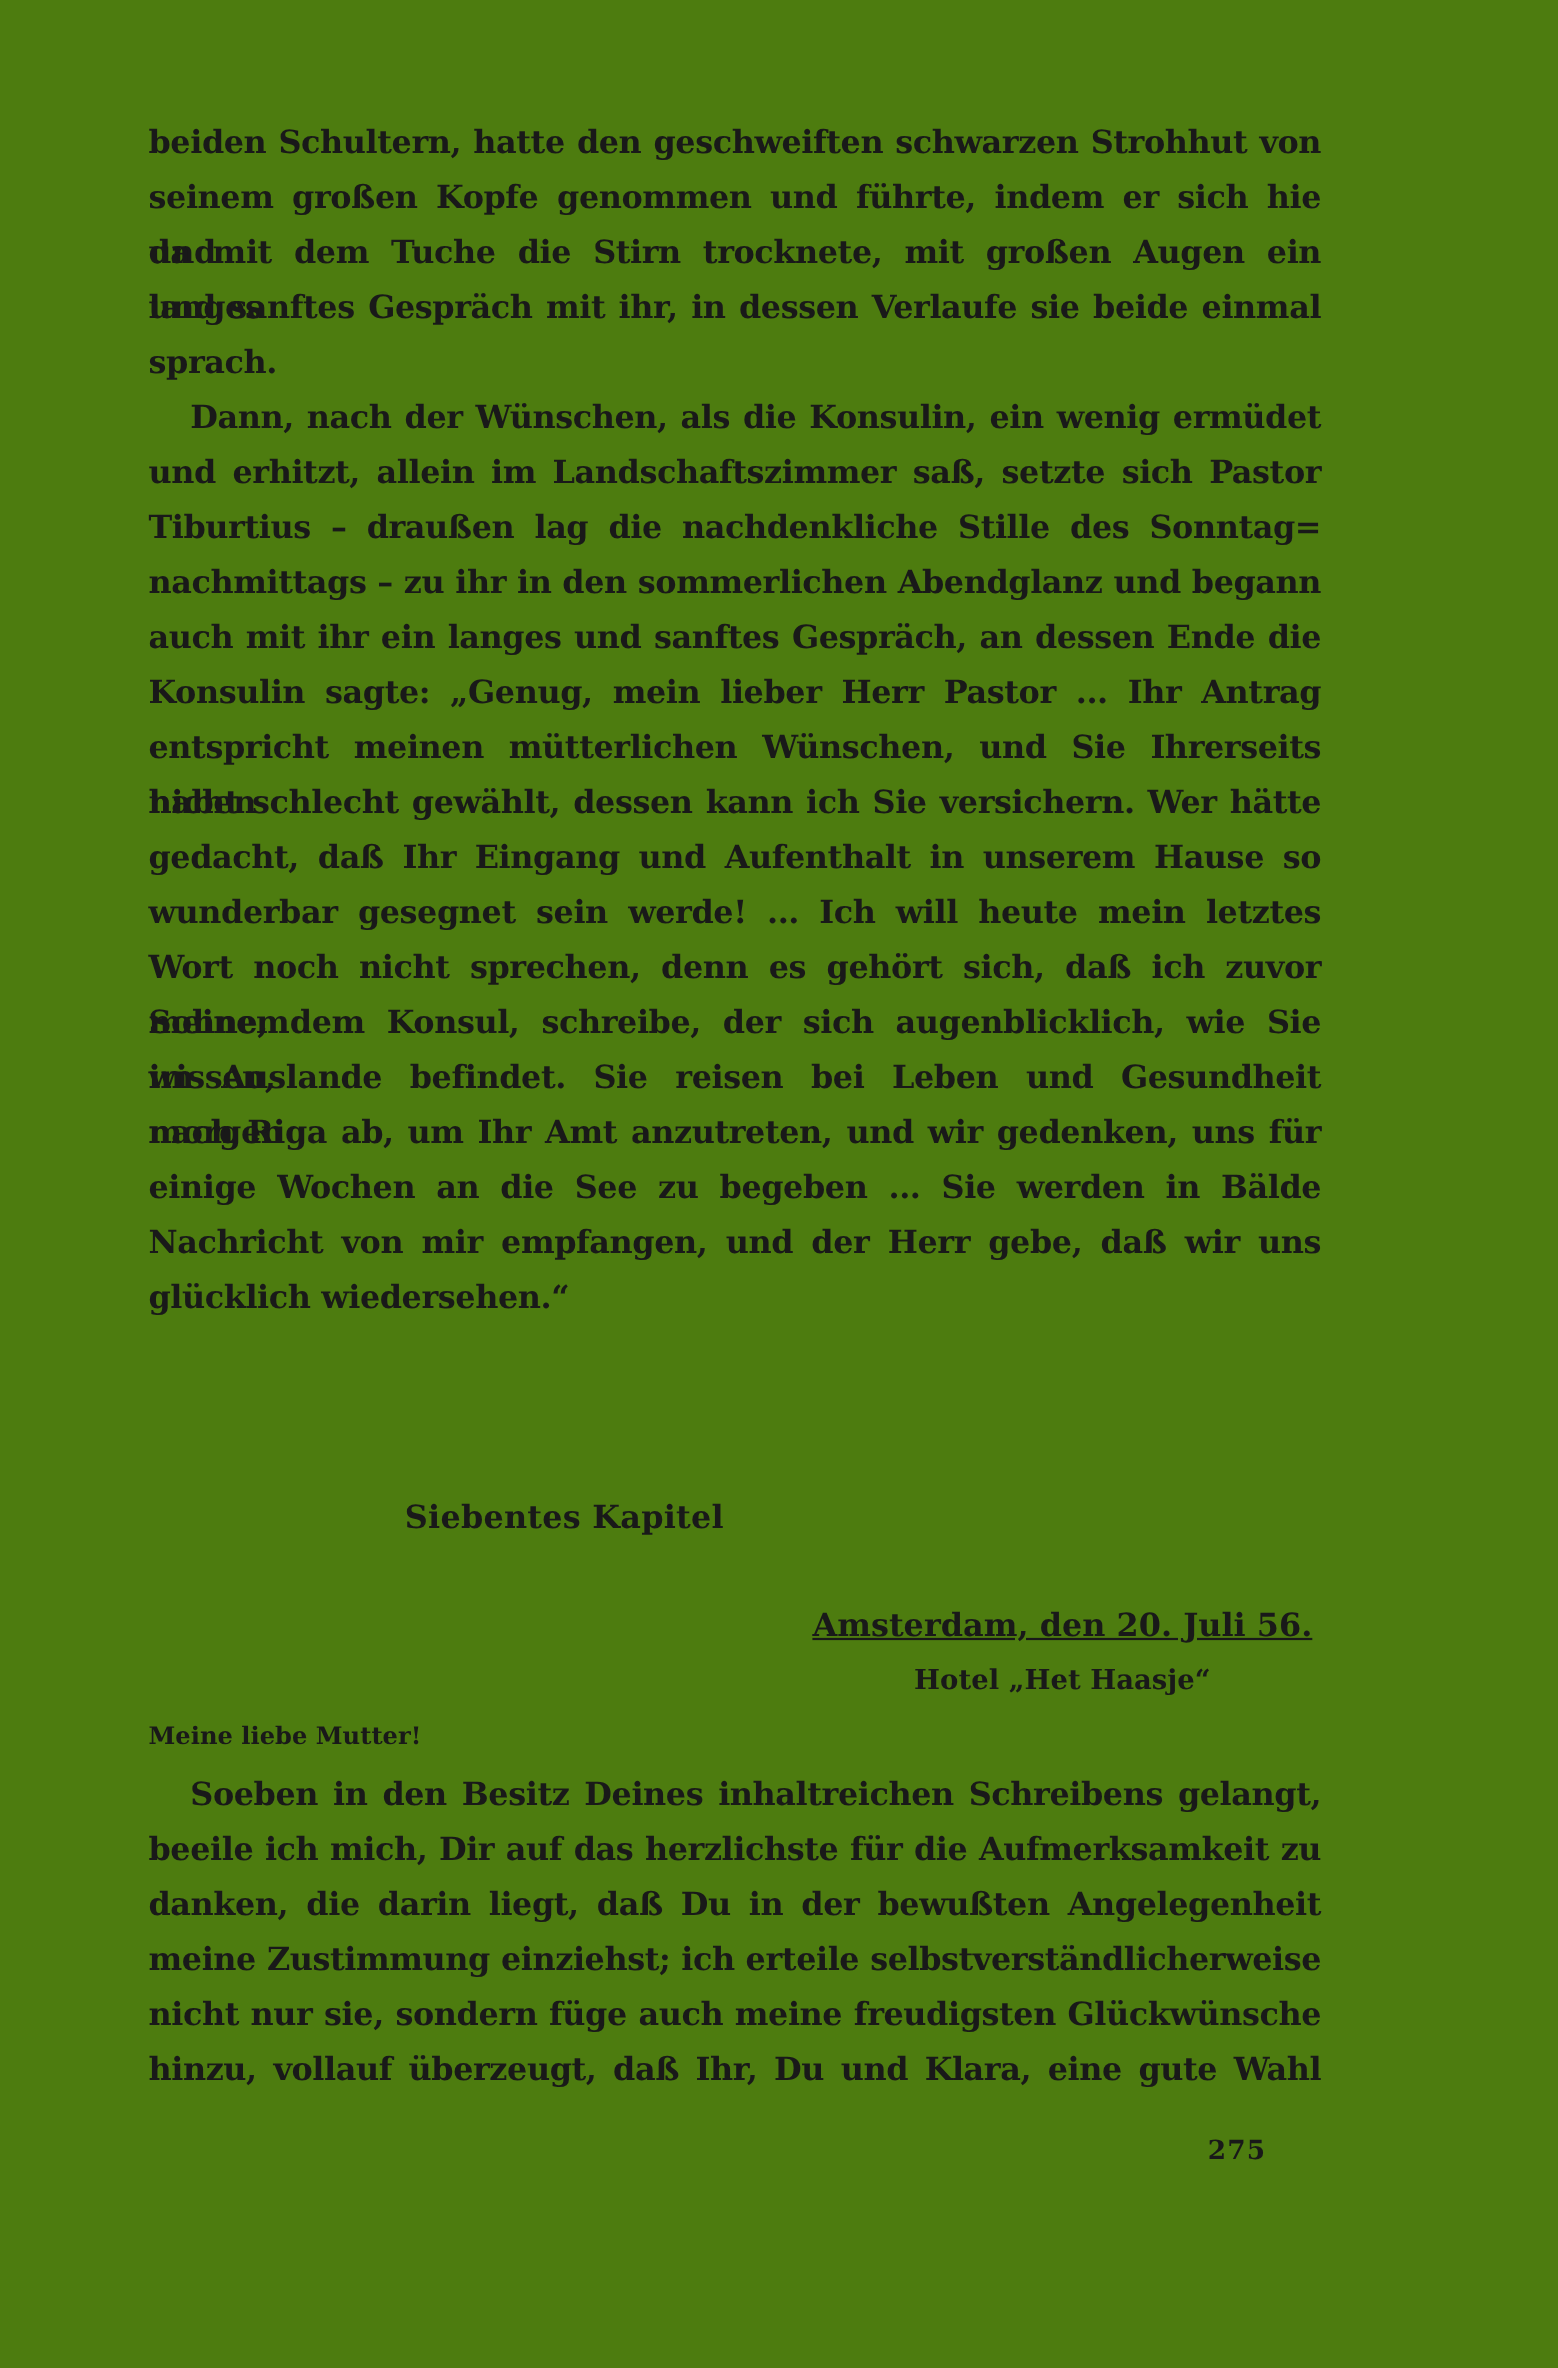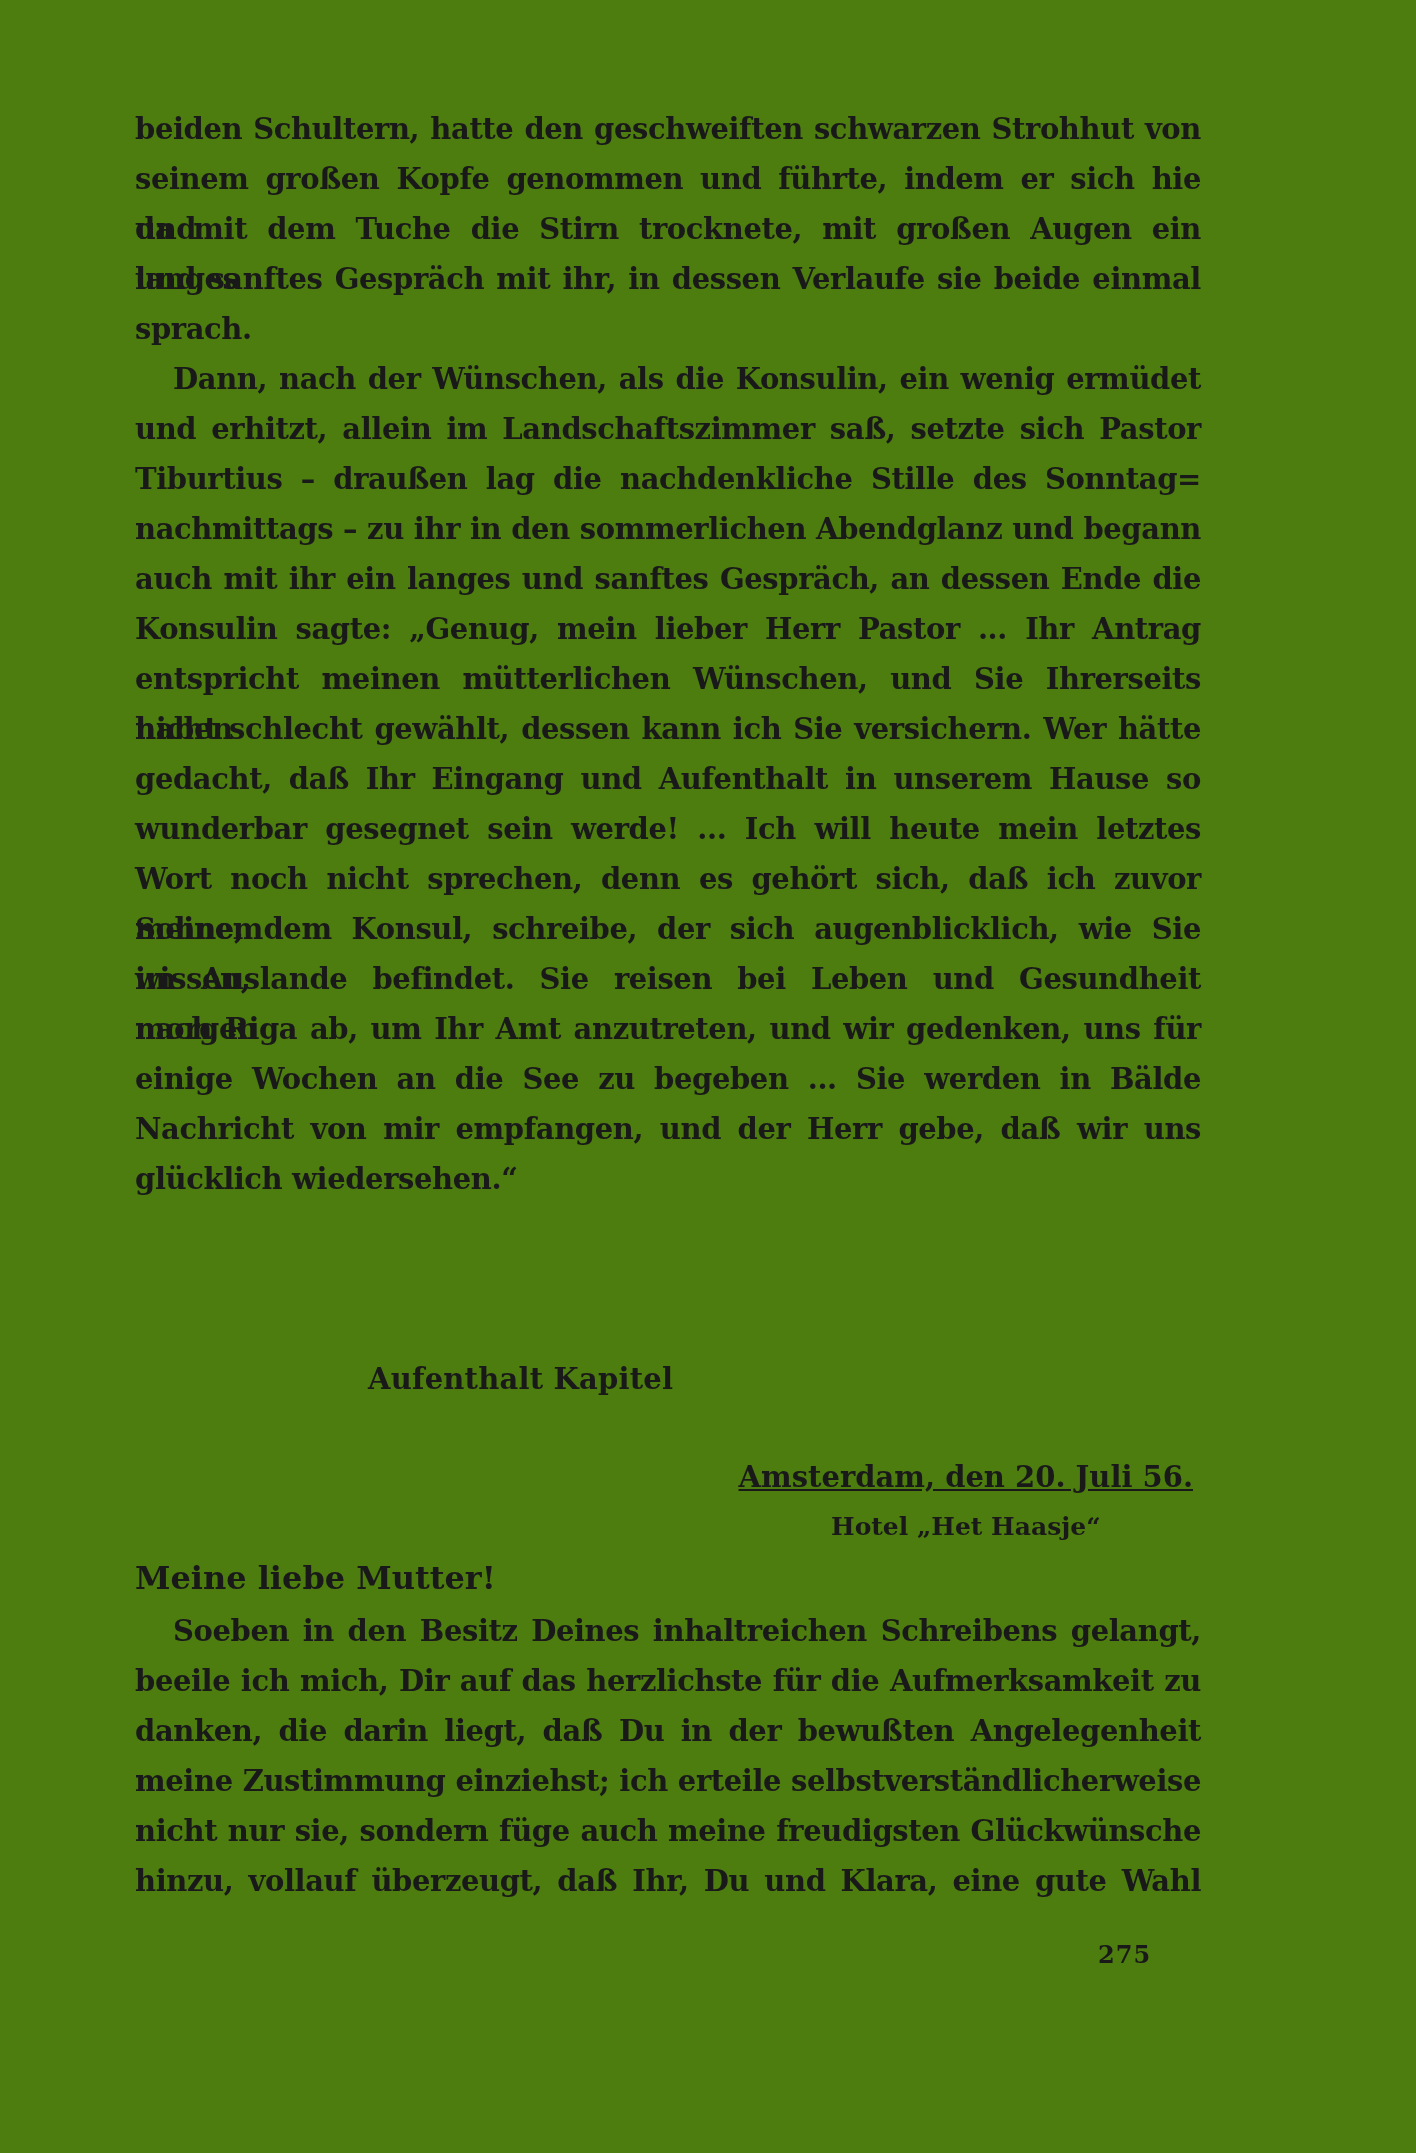--- a/index.html
+++ b/index.html
@@ -55,21 +55,21 @@
   .letterhead .hotel-line {
     font-size: 25px;
     line-height: 50px;
     text-align: center;
     white-space: nowrap;
   }
   .salutation {
     position: absolute;
     left: 135px;
     top: 1553px;
-    font-size: 32px;
+    font-size: 22px;
     line-height: 50px;
     white-space: nowrap;
   }
   .pagenum {
     position: absolute;
     left: 1098px;
     top: 1930px;
     font-size: 24px;
     line-height: 50px;
     letter-spacing: 1px;
@@ -99,21 +99,21 @@
     <div class="jline">wunderbar gesegnet sein werde! ... Ich will heute mein letztes</div>
     <div class="jline">Wort noch nicht sprechen, denn es gehört sich, daß ich zuvor meinem</div>
     <div class="jline">Sohne, dem Konsul, schreibe, der sich augenblicklich, wie Sie wissen,</div>
     <div class="jline">im Auslande befindet. Sie reisen bei Leben und Gesundheit morgen</div>
     <div class="jline">nach Riga ab, um Ihr Amt anzutreten, und wir gedenken, uns für</div>
     <div class="jline">einige Wochen an die See zu begeben ... Sie werden in Bälde</div>
     <div class="jline">Nachricht von mir empfangen, und der Herr gebe, daß wir uns</div>
     <div class="jline lastline">glücklich wiedersehen.“</div>
   </div>
 
-  <div class="heading">Aufenthalt Kapitel</div>
+  <div class="heading">Siebentes Kapitel</div>
 
   <div class="letterhead">
     <div class="dateline">Amsterdam, den 20. Juli 56.</div>
     <div class="hotel-line">Hotel „Het Haasje“</div>
   </div>
 
   <div class="salutation">Meine liebe Mutter!</div>
 
   <div class="textblock" id="letter-body">
     <div class="jline indent">Soeben in den Besitz Deines inhaltreichen Schreibens gelangt,</div>

